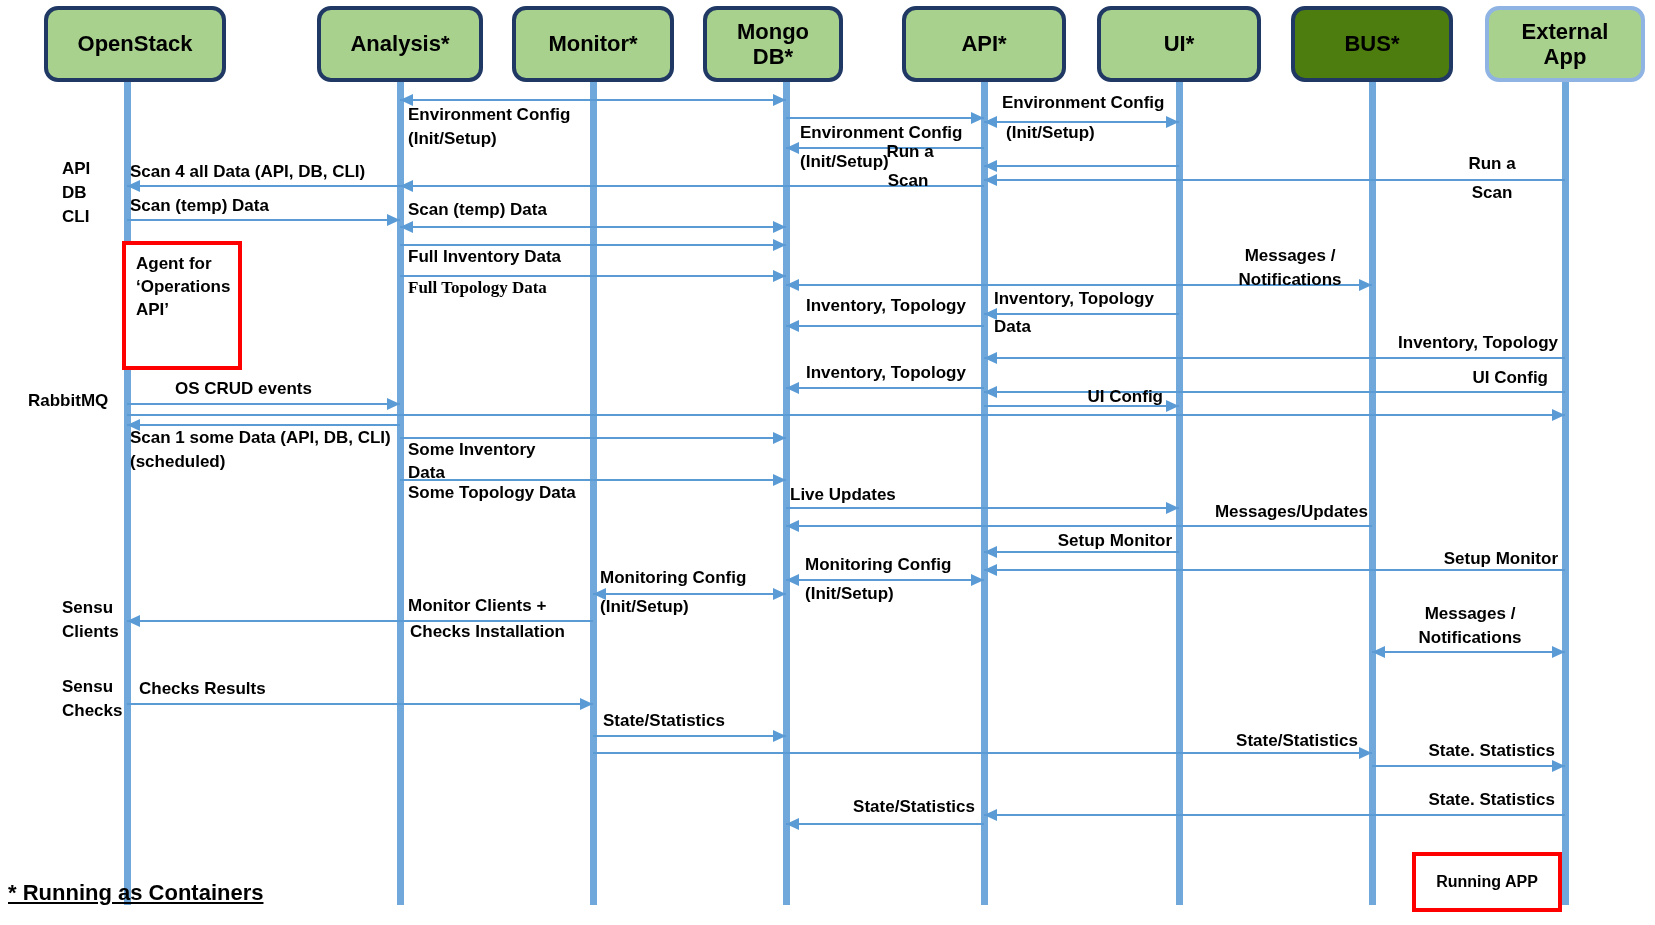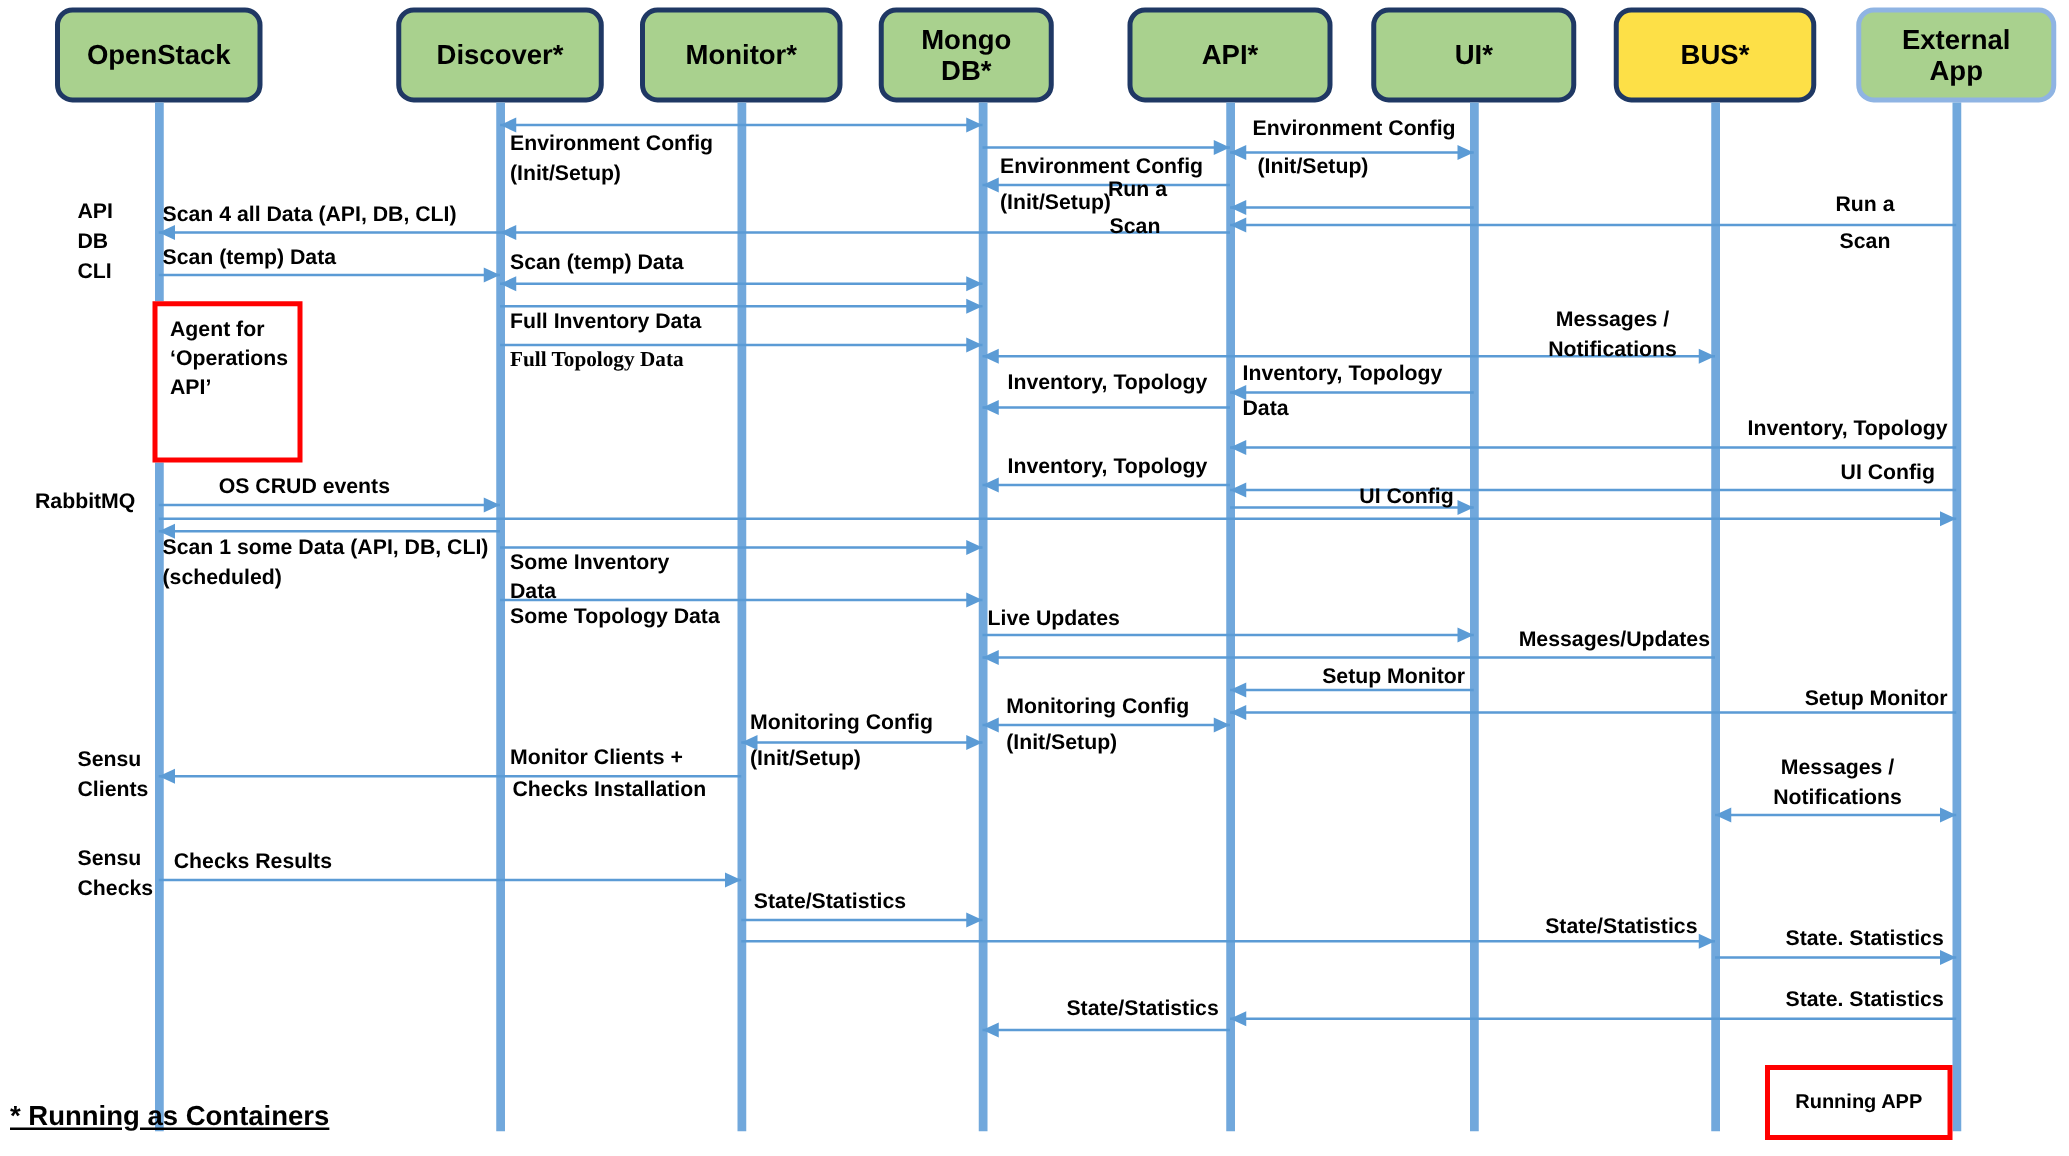--- a/index.html
+++ b/index.html
@@ -28,28 +28,28 @@
   .footer-note{
     position:absolute;left:8px;top:880px;font-weight:bold;font-size:22px;
     color:#000;text-decoration:underline;white-space:nowrap;
   }
 </style>
 </head>
 <body>
 
 <div id="stage">
   <div id="actors">
-      <div class="actor-box" style="left: 44px; width: 166px; background: rgb(169, 209, 142); border: 4px solid rgb(31, 56, 100);">OpenStack</div>
-      <div class="actor-box" style="left: 317px; width: 166px; background: rgb(169, 209, 142); border: 4px solid rgb(31, 56, 100);">Discover*</div>
+      <div class="actor-box" style="left: 44px; width: 182px; background: rgb(169, 209, 142); border: 4px solid rgb(31, 56, 100);">OpenStack</div>
+      <div class="actor-box" style="left: 317px; width: 166px; background: rgb(169, 209, 142); border: 4px solid rgb(31, 56, 100);">Analysis*</div>
       <div class="actor-box" style="left: 512px; width: 162px; background: rgb(169, 209, 142); border: 4px solid rgb(31, 56, 100);">Monitor*</div>
       <div class="actor-box" style="left: 703px; width: 140px; background: rgb(169, 209, 142); border: 4px solid rgb(31, 56, 100);">Mongo
 DB*</div>
       <div class="actor-box" style="left: 902px; width: 164px; background: rgb(169, 209, 142); border: 4px solid rgb(31, 56, 100);">API*</div>
       <div class="actor-box" style="left: 1097px; width: 164px; background: rgb(169, 209, 142); border: 4px solid rgb(31, 56, 100);">UI*</div>
-      <div class="actor-box" style="left: 1291px; width: 162px; background: #fde047; border: 4px solid rgb(31, 56, 100);">BUS*</div>
+      <div class="actor-box" style="left: 1291px; width: 162px; background: #4d7c0f; border: 4px solid rgb(31, 56, 100);">BUS*</div>
       <div class="actor-box" style="left: 1485px; width: 160px; background: rgb(169, 209, 142); border: 4px solid rgb(143, 180, 227);">External
 App</div>
     </div>
   <div id="lines">
       <div class="lifeline" style="left: 123.5px; top: 82px; height: 823px; background: rgb(113, 168, 220);"></div>
       <div class="lifeline" style="left: 396.5px; top: 82px; height: 823px; background: rgb(113, 168, 220);"></div>
       <div class="lifeline" style="left: 589.5px; top: 82px; height: 823px; background: rgb(113, 168, 220);"></div>
       <div class="lifeline" style="left: 782.5px; top: 82px; height: 823px; background: rgb(113, 168, 220);"></div>
       <div class="lifeline" style="left: 980.5px; top: 82px; height: 823px; background: rgb(113, 168, 220);"></div>
       <div class="lifeline" style="left: 1175.5px; top: 82px; height: 823px; background: rgb(113, 168, 220);"></div>

